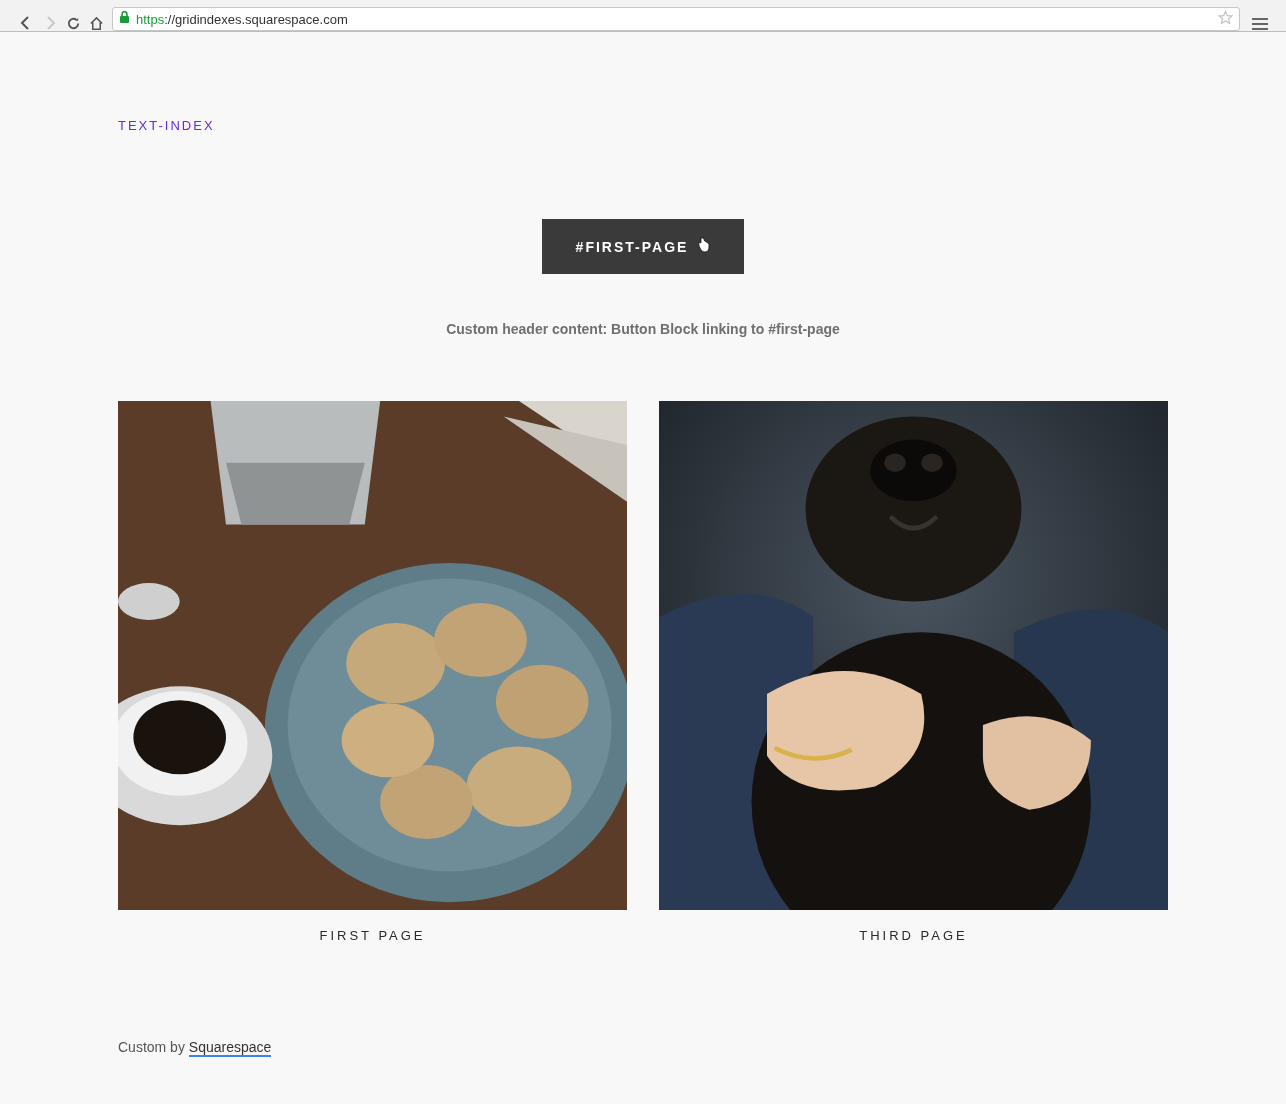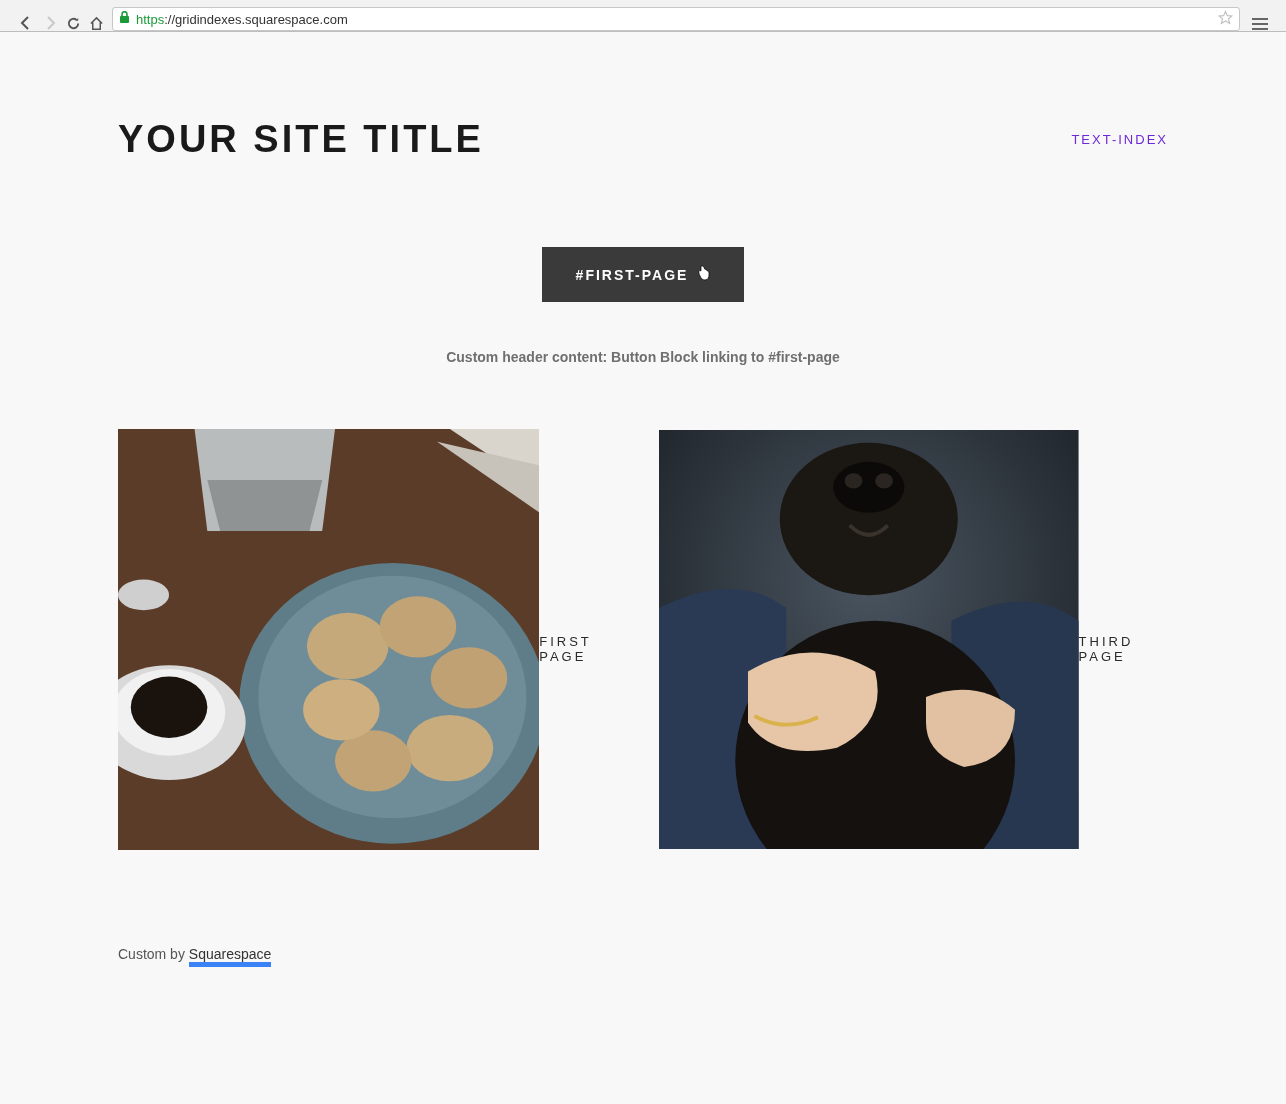--- a/index.html
+++ b/index.html
@@ -22,27 +22,27 @@
   header.site-header{display:flex;justify-content:space-between;align-items:center;padding-top:86px;}
   .site-title{font-size:38px;font-weight:800;letter-spacing:3px;color:#1a1a1a;margin:0;}
   .nav-link{font-size:13px;letter-spacing:2px;color:#6d28d9;font-weight:500;}
   
   .hero{margin-top:86px;display:flex;flex-direction:column;align-items:center;}
   .btn-dark{background:#3a3a3a;color:#fff;border:none;padding:18px 34px;font-size:14px;font-weight:700;letter-spacing:2px;display:flex;align-items:center;gap:8px;cursor:pointer;text-align:right;}
   .btn-dark .cursor{display:inline-block;}
   .caption{margin-top:47px;color:#6f6f6f;font-size:14px;font-weight:600;}
   
   .grid{display:flex;gap:32px;margin-top:64px;}
-  .col{flex:1;display:flex;flex-direction:row;align-items:center;}
+  .col{flex:1;display:flex;flex-direction:column;align-items:center;}
   .thumb{width:100%;aspect-ratio:1/1;overflow:hidden;}
   .thumb svg{width:100%;height:100%;display:block;}
   .col-label{margin-top:18px;font-size:13px;letter-spacing:3px;color:#2a2a2a;}
   
   footer{padding:96px 0 40px;font-size:14px;color:#555;}
-  footer .sq{color:#333;border-bottom:5px solid #3b82f6;}
+  footer .sq{color:#333;border-bottom:2px solid #3b82f6;}
 </style>
 </head>
 <body>
 
 <div class="chrome">
   <div class="chrome-icons">
     <span>
         <svg width="16" height="16" viewBox="0 0 16 16">
           <path d="M10 2 L4 8 L10 14" stroke="#555" stroke-width="2" fill="none"></path>
         </svg>
@@ -81,21 +81,20 @@
           <rect y="6" width="16" height="2" fill="#666"></rect>
           <rect y="11" width="16" height="2" fill="#666"></rect>
         </svg>
       </span>
   </div>
 </div>
 
 <div class="viewport">
   <div class="page">
     <header class="site-header">
-      <h1 class="site-title">YOUR SITE TITLE</h1>
       <a class="nav-link">TEXT-INDEX</a>
     </header>
 
     <div class="hero">
       <button class="btn-dark">
         <span>#FIRST-PAGE</span>
         <span class="cursor"><svg width="14" height="16" viewBox="0 0 14 16">
               <path d="M5 1 C5 1 5 6 5 6 C5 6 3.5 5 3 6 C2.5 7 3 9 4 11 C5 13 6 15 9 15 C12 15 13 12 13 10 C13 8 13 6 11.5 6 C11.5 6 11.5 5 10 5 C10 5 10 4 8.5 4 C8.5 4 8 1 6.5 1 C5.5 1 5 1 5 1 Z" fill="#fff" stroke="#000" stroke-width="0.7"></path>
             </svg></span>
       </button>

